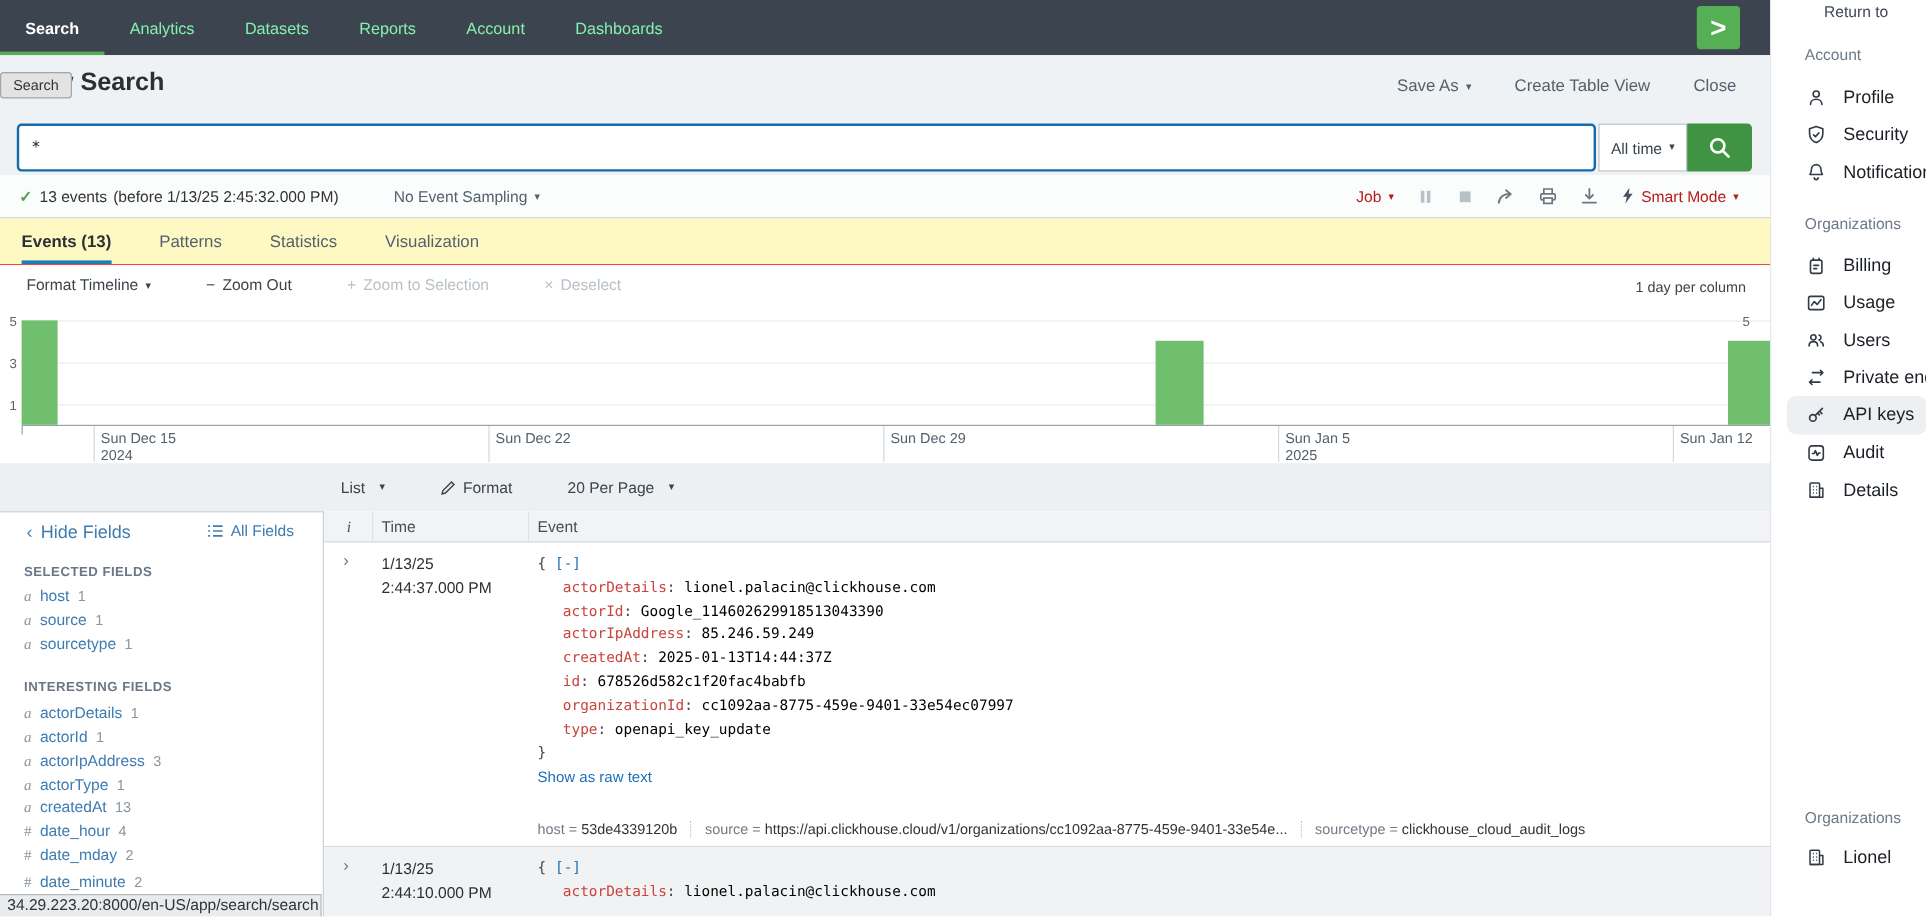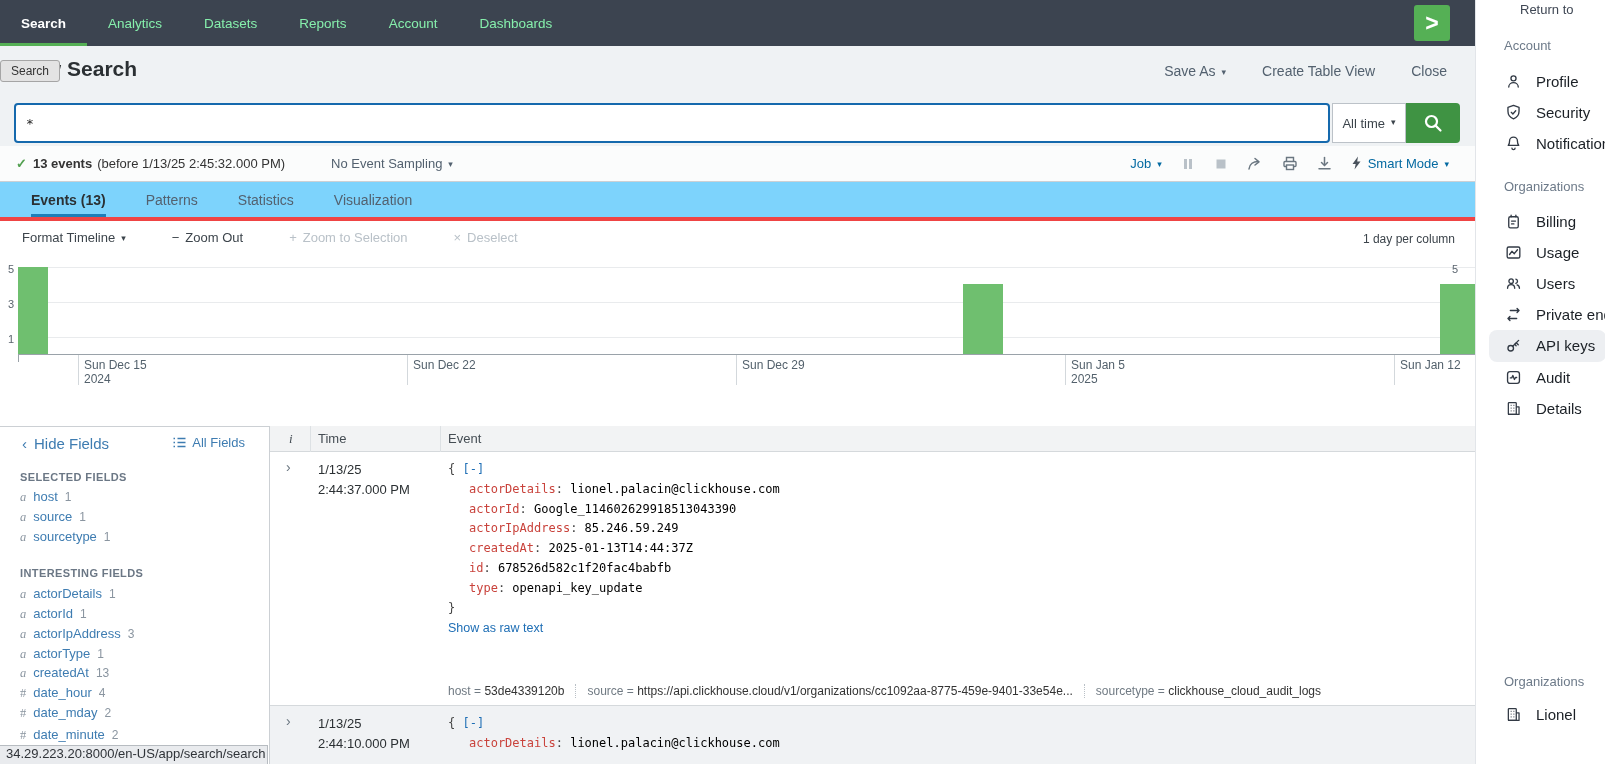--- a/index.html
+++ b/index.html
@@ -16,27 +16,27 @@
 .app-badge{position:absolute;left:0;top:14px;background:#e3e3e3;border:1px solid #a5a5a5;border-radius:3px;font-size:12px;color:#333;padding:3px 10px;z-index:3;cursor:pointer}
 .title{position:absolute;left:18px;top:11px;font-size:21px;font-weight:bold;color:#2b3033}
 .hdr-actions{position:absolute;right:28px;top:17px;display:flex;gap:36px;font-size:14px;color:#53616f}
 .hlink{cursor:pointer}
 .searchbox{position:absolute;left:14px;top:57px;width:1316px;height:40px;border:2px solid #1569ad;border-radius:4px;padding:0 10px;font-family:"DejaVu Sans Mono",monospace;font-size:13px;color:#222;background:#fff;outline:none}
 .timerange{position:absolute;left:1332px;top:57px;width:74px;height:40px;background:#fff;border:1px solid #bcc2c8;font-size:13px;color:#3c444b;display:flex;align-items:center;justify-content:center;cursor:pointer}
 .searchbtn{position:absolute;left:1406px;top:57px;width:54px;height:40px;background:#3f9343;border:none;border-radius:0 4px 4px 0;cursor:pointer;display:flex;align-items:center;justify-content:center}
 
 .jobbar{position:absolute;left:0;top:146px;width:1475px;height:36px;background:#fbfcfc;border-bottom:1px solid #ccd0d4;font-size:13px;color:#333;display:flex;align-items:center}
 .check::before{content:"\2713";color:#53a051;font-weight:bold;margin:0 6px 0 16px}
-.evcount{font-weight:bold;margin-right:5px}
+.evcount{font-weight:normal;margin-right:5px}
 .sampling{margin-left:46px;color:#53616f;cursor:pointer}
-.jobbar-right{margin-left:auto;display:flex;align-items:center;gap:19px;padding-right:26px;color:#0369a1}
+.jobbar-right{margin-left:auto;display:flex;align-items:center;gap:19px;padding-right:26px;color:#b91c1c}
 .jicon{cursor:pointer;display:flex}
 .smart{display:flex;align-items:flex-start;gap:6px;cursor:pointer}
 
-.rtabs{position:absolute;left:0;top:182px;width:1475px;height:39px;background:#7dd3fc;border-bottom:4px solid #ef4444;display:flex;padding-left:31px}
+.rtabs{position:absolute;left:0;top:182px;width:1475px;height:39px;background:#fef9c3;border-bottom:1px solid #ef4444;display:flex;padding-left:18px}
 .rtab{font-size:14px;color:#53616f;display:flex;align-items:center;margin-right:40px;position:relative;cursor:pointer}
 .rtab.active{color:#2b3033;font-weight:bold}
 .rtab.active::after{content:"";position:absolute;left:0;right:0;bottom:0;height:3px;background:#1e7eb8}
 
 .timeline{position:absolute;left:0;top:221px;width:1475px;height:165px;background:#fff}
 .tctrl{position:absolute;top:9px;left:22px;display:flex;gap:46px;font-size:13px;color:#3c444b}
 .tctrl .disabled{color:#b9c1c8}
 .caret::after{content:"\25BE";font-size:9px;margin-left:6px;position:relative;top:-1px}
 .pre-minus::before{content:"\2212";margin-right:6px}
 .pre-plus::before{content:"+";margin-right:6px}
@@ -243,20 +243,32 @@
             <div>2025</div>
           </div>
           <div class="xtick" style="left: 1394px;"></div>
           <div class="xlab" style="left: 1400px;">
             <div>Sun Jan 12</div>
           </div>
         </div>
     </div>
   </section>
 
+  <div class="band">
+    <span class="blink caret">List</span>
+    <span class="blink">
+      <span style="display:flex">
+          <svg width="13" height="13" viewBox="0 0 14 14" fill="none" stroke="#3c444b" stroke-width="1.3">
+            <path d="M1.5 12.5l.8-3L10 1.8l2.2 2.2L4.5 11.7l-3 .8z"></path>
+          </svg>
+        </span>
+      <span>Format</span>
+    </span>
+    <span class="blink caret">20 Per Page</span>
+  </div>
 
   <aside class="fields">
     <span class="fhead pre-lt">Hide Fields</span>
     <span class="fhead2">
       <span style="display:flex">
           <svg width="13" height="11" viewBox="0 0 13 11" stroke="#3e7cb1" stroke-width="1.4">
             <path d="M0.5 1.5h1.5M0.5 5.5h1.5M0.5 9.5h1.5M4.5 1.5h8M4.5 5.5h8M4.5 9.5h8"></path>
           </svg>
         </span>
       <span>All Fields</span>
@@ -335,20 +347,21 @@
         <div>1/13/25</div>
         <div>2:44:37.000 PM</div>
       </div>
       <div class="ejson">
         <div><span>{</span> <span class="jbracket">[-]</span></div>
         <div class="jl"><span class="jk">actorDetails</span><span class="jv">lionel.palacin@clickhouse.com</span></div>
         <div class="jl"><span class="jk">actorId</span><span class="jv">Google_114602629918513043390</span></div>
         <div class="jl"><span class="jk">actorIpAddress</span><span class="jv">85.246.59.249</span></div>
         <div class="jl"><span class="jk">createdAt</span><span class="jv">2025-01-13T14:44:37Z</span></div>
         <div class="jl"><span class="jk">id</span><span class="jv">678526d582c1f20fac4babfb</span></div>
+        <div class="jl"><span class="jk">organizationId</span><span class="jv">cc1092aa-8775-459e-9401-33e54ec07997</span></div>
         <div class="jl"><span class="jk">type</span><span class="jv">openapi_key_update</span></div>
         <div>}</div>
         <div class="rawlink">Show as raw text</div>
       </div>
       <div class="emeta">
         <span class="mseg"><span class="mk">host</span><span class="mv">53de4339120b</span></span>
         <span class="mseg"><span class="mk">source</span><span class="mv">https://api.clickhouse.cloud/v1/organizations/cc1092aa-8775-459e-9401-33e54e...</span></span>
         <span class="mseg"><span class="mk">sourcetype</span><span class="mv">clickhouse_cloud_audit_logs</span></span>
       </div>
     </div>

